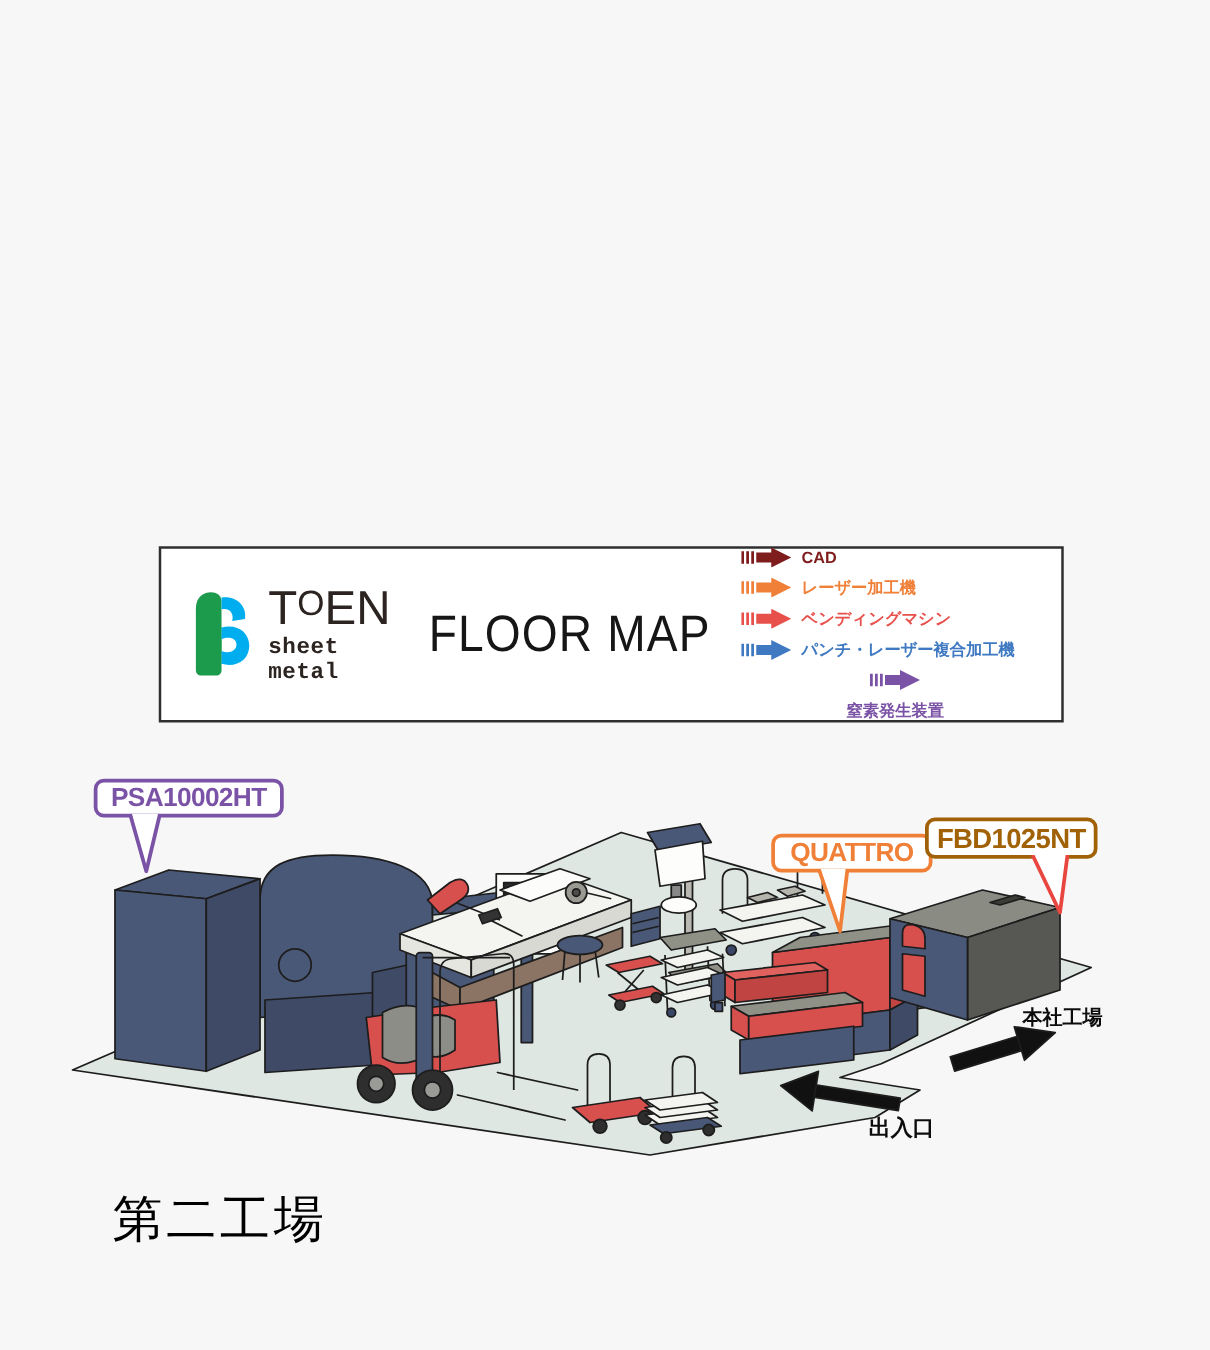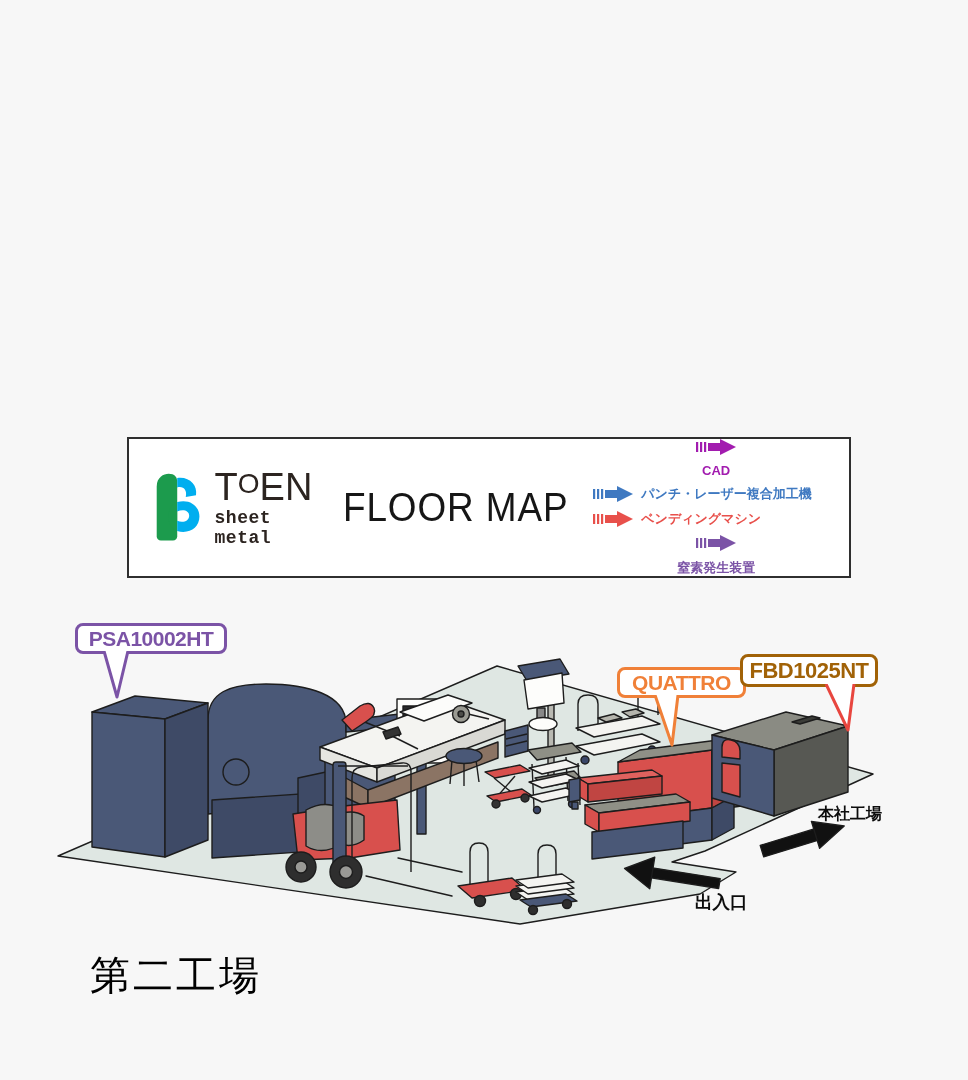--- a/index.html
+++ b/index.html
@@ -81,49 +81,59 @@
       </svg>
       <div class="brand-text">
         <div class="brand-line"><span class="b1">T</span><span class="b2">O</span><span class="b3">EN</span></div>
         <div class="brand-sub">sheet metal</div>
       </div>
     </div>
 
     <div class="floor-map-title">FLOOR MAP</div>
 
     <div class="legend">
-      <div class="legend-row" style="color: #a21caf; flex-direction: column;">
+      <div class="legend-row" style="color: #7f1d1d;">
         <svg width="40" height="16" viewBox="0 0 40 16" fill="currentColor" stroke="none">
             <rect x="0" y="3" width="2.2" height="10"></rect>
             <rect x="4" y="3" width="2.2" height="10"></rect>
             <rect x="8" y="3" width="2.2" height="10"></rect>
             <rect x="12" y="4" width="13" height="8"></rect>
             <polygon points="24,0 40,8 24,16"></polygon>
           </svg>
         <span>CAD</span>
       </div>
+      <div class="legend-row" style="color: rgb(240, 128, 56);">
+        <svg width="40" height="16" viewBox="0 0 40 16" fill="currentColor" stroke="none">
+            <rect x="0" y="3" width="2.2" height="10"></rect>
+            <rect x="4" y="3" width="2.2" height="10"></rect>
+            <rect x="8" y="3" width="2.2" height="10"></rect>
+            <rect x="12" y="4" width="13" height="8"></rect>
+            <polygon points="24,0 40,8 24,16"></polygon>
+          </svg>
+        <span>レーザー加工機</span>
+      </div>
+      <div class="legend-row" style="color: rgb(232, 80, 75);">
+        <svg width="40" height="16" viewBox="0 0 40 16" fill="currentColor" stroke="none">
+            <rect x="0" y="3" width="2.2" height="10"></rect>
+            <rect x="4" y="3" width="2.2" height="10"></rect>
+            <rect x="8" y="3" width="2.2" height="10"></rect>
+            <rect x="12" y="4" width="13" height="8"></rect>
+            <polygon points="24,0 40,8 24,16"></polygon>
+          </svg>
+        <span>ベンディングマシン</span>
+      </div>
       <div class="legend-row" style="color: rgb(63, 121, 193);">
         <svg width="40" height="16" viewBox="0 0 40 16" fill="currentColor" stroke="none">
             <rect x="0" y="3" width="2.2" height="10"></rect>
             <rect x="4" y="3" width="2.2" height="10"></rect>
             <rect x="8" y="3" width="2.2" height="10"></rect>
             <rect x="12" y="4" width="13" height="8"></rect>
             <polygon points="24,0 40,8 24,16"></polygon>
           </svg>
         <span>パンチ・レーザー複合加工機</span>
-      </div>
-      <div class="legend-row" style="color: rgb(232, 80, 75);">
-        <svg width="40" height="16" viewBox="0 0 40 16" fill="currentColor" stroke="none">
-            <rect x="0" y="3" width="2.2" height="10"></rect>
-            <rect x="4" y="3" width="2.2" height="10"></rect>
-            <rect x="8" y="3" width="2.2" height="10"></rect>
-            <rect x="12" y="4" width="13" height="8"></rect>
-            <polygon points="24,0 40,8 24,16"></polygon>
-          </svg>
-        <span>ベンディングマシン</span>
       </div>
       <div class="legend-row" style="color: rgb(123, 83, 166); flex-direction: column;">
         <svg width="40" height="16" viewBox="0 0 40 16" fill="currentColor" stroke="none">
             <rect x="0" y="3" width="2.2" height="10"></rect>
             <rect x="4" y="3" width="2.2" height="10"></rect>
             <rect x="8" y="3" width="2.2" height="10"></rect>
             <rect x="12" y="4" width="13" height="8"></rect>
             <polygon points="24,0 40,8 24,16"></polygon>
           </svg>
         <span>窒素発生装置</span>

